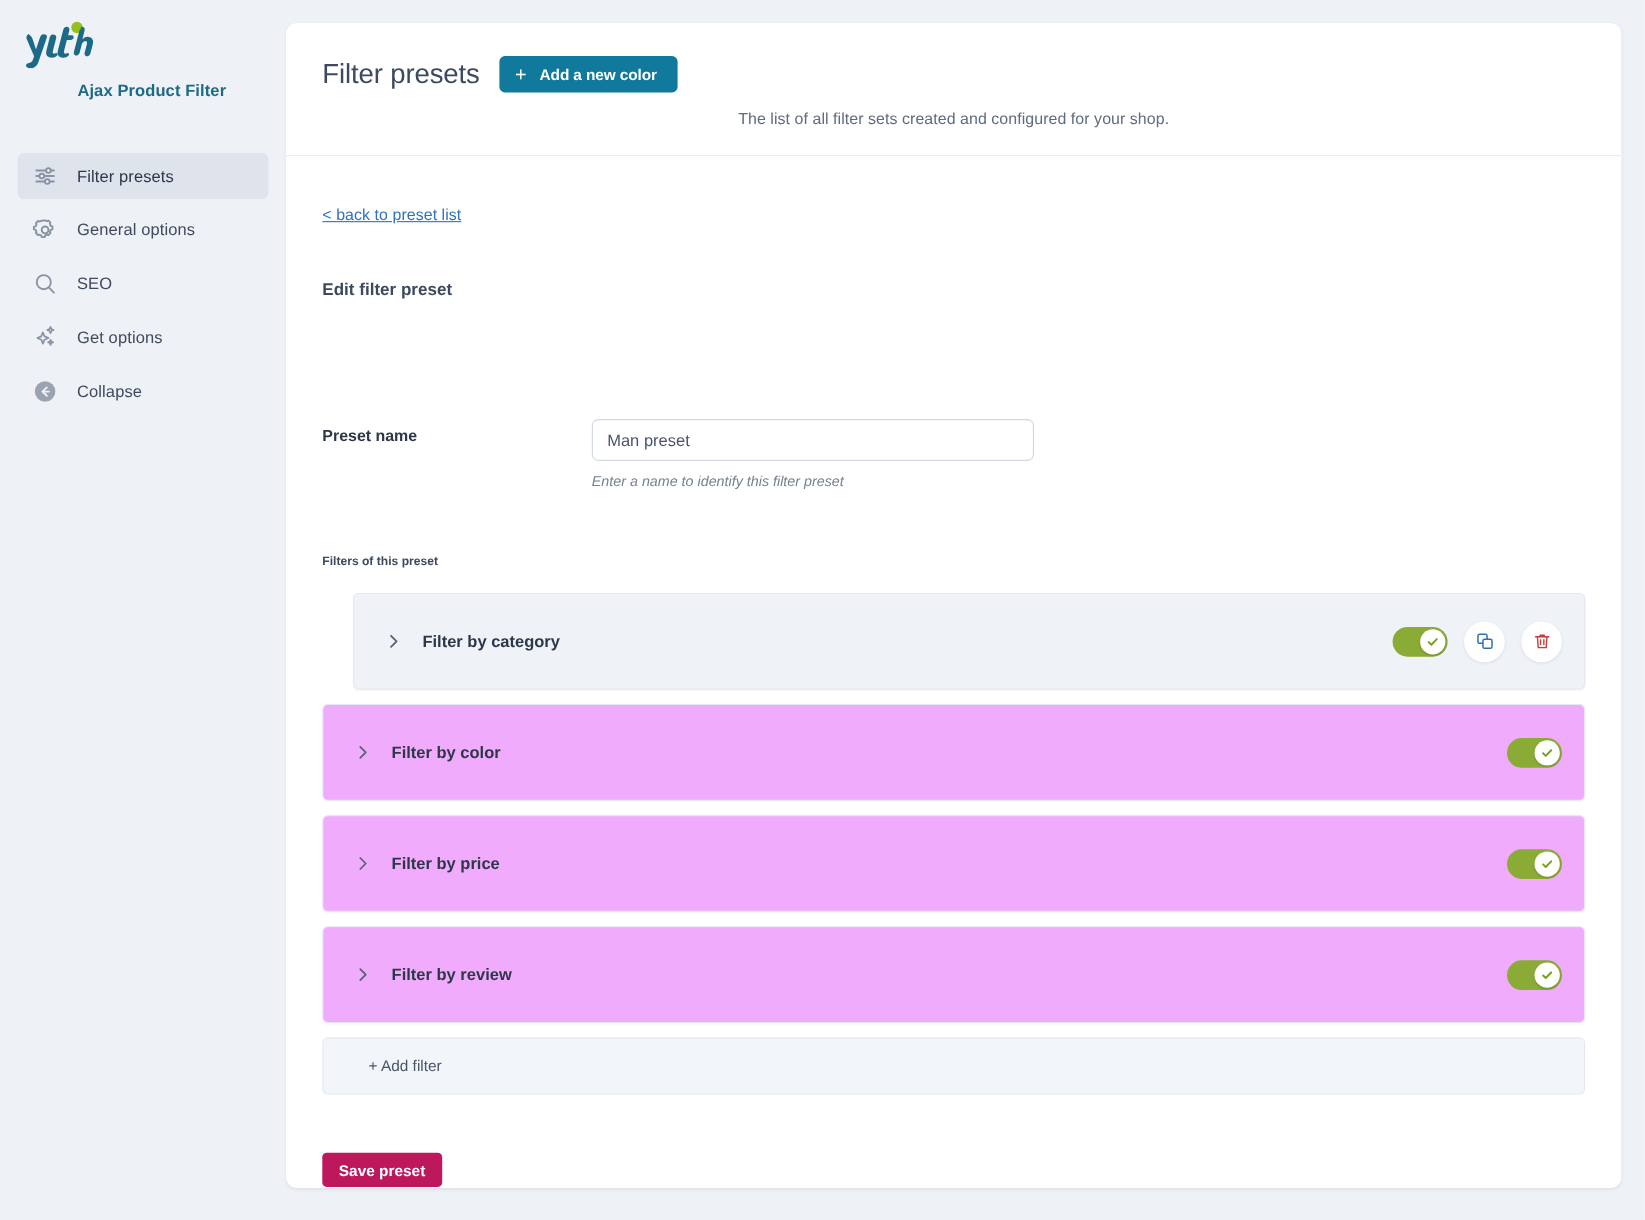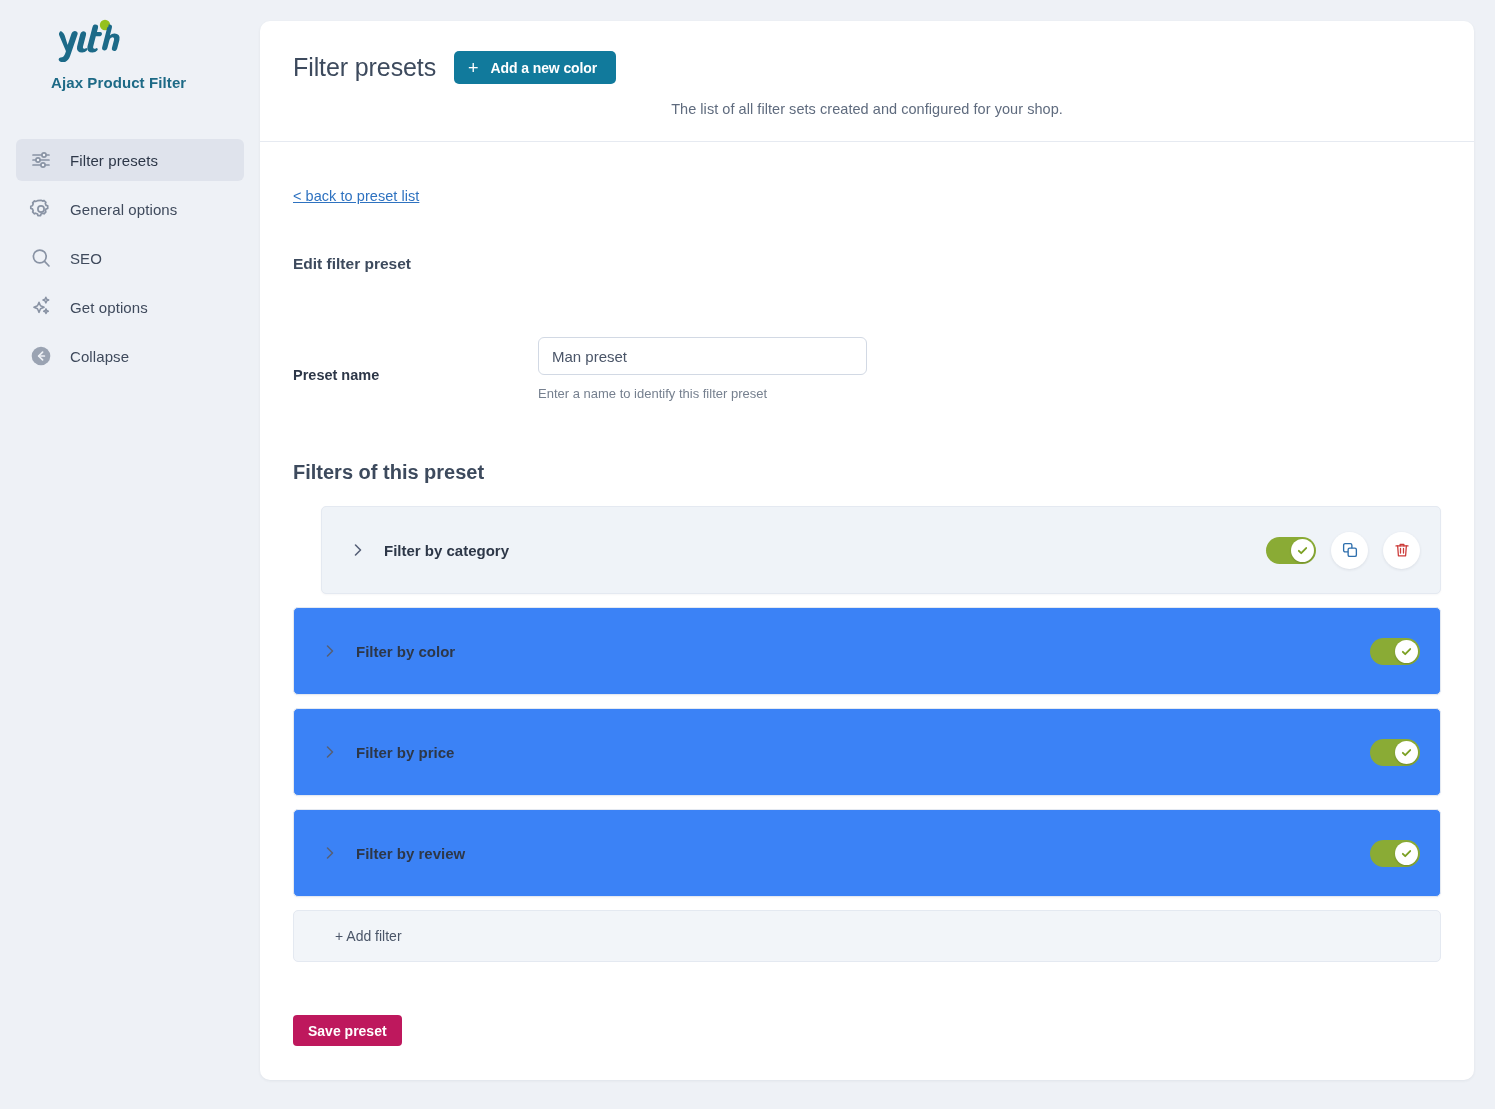--- a/index.html
+++ b/index.html
@@ -12,21 +12,21 @@
   }
   .app { position: relative; width: 1495px; height: 1109px; display: flex; }
 
   
   .sidebar {
     width: 260px;
     flex: 0 0 260px;
     background: #eef1f6;
     padding: 0;
   }
-  .brand { padding: 18px 0 0 51px; }
+  .brand { padding: 18px 0 0 16px; text-align: center; }
   .brand-logo { display: block; }
   .brand-name {
     margin-top: 12px;
     font-size: 15px;
     font-weight: bold;
     color: #1d6a86;
     letter-spacing: .1px;
   }
   .nav { margin-top: 48px; padding: 0 16px; }
   .nav-item {
@@ -115,52 +115,54 @@
   .field-label {
     width: 245px;
     flex: 0 0 245px;
     font-size: 14.5px;
     font-weight: bold;
     color: #2d3748;
     padding-top: 11px;
   }
   .field-control { flex: 1; }
   .text-input {
-    width: 329px;
+    width: 402px;
     height: 38px;
     border: 1px solid #d2d9e4;
     border-radius: 6px;
     padding: 0 13px;
     font-size: 15px;
     color: #4a5568;
     font-family: "Liberation Sans", sans-serif;
     background: #fff;
     outline: none;
+    margin-top: 44px;
   }
   .field-hint {
     margin-top: 11px;
     font-size: 13px;
+    font-style: italic;
     color: #76808f;
   }
 
   
   .filters-label {
     margin-top: 60px;
-    font-size: 20px;
+    font-size: 11px;
     font-weight: bold;
     color: #3d4a5d;
   }
   .filters-list { margin-top: 22px; }
   .filter-row {
     position: relative;
     height: 88px;
     border: 1px solid #e4e9f1;
     border-radius: 5px;
     margin-bottom: 13px;
-    background: #3b82f6;
+    background: #f0abfc;
     display: flex;
     align-items: center;
     padding: 0 20px 0 30px;
     box-shadow: 0 1px 2px rgba(40,50,70,.04);
   }
   .filter-row.highlight { background: #eff3f8; margin-left: 28px; }
   .chev {
     width: 13px; height: 20px;
     flex: 0 0 13px;
     color: #566077;

